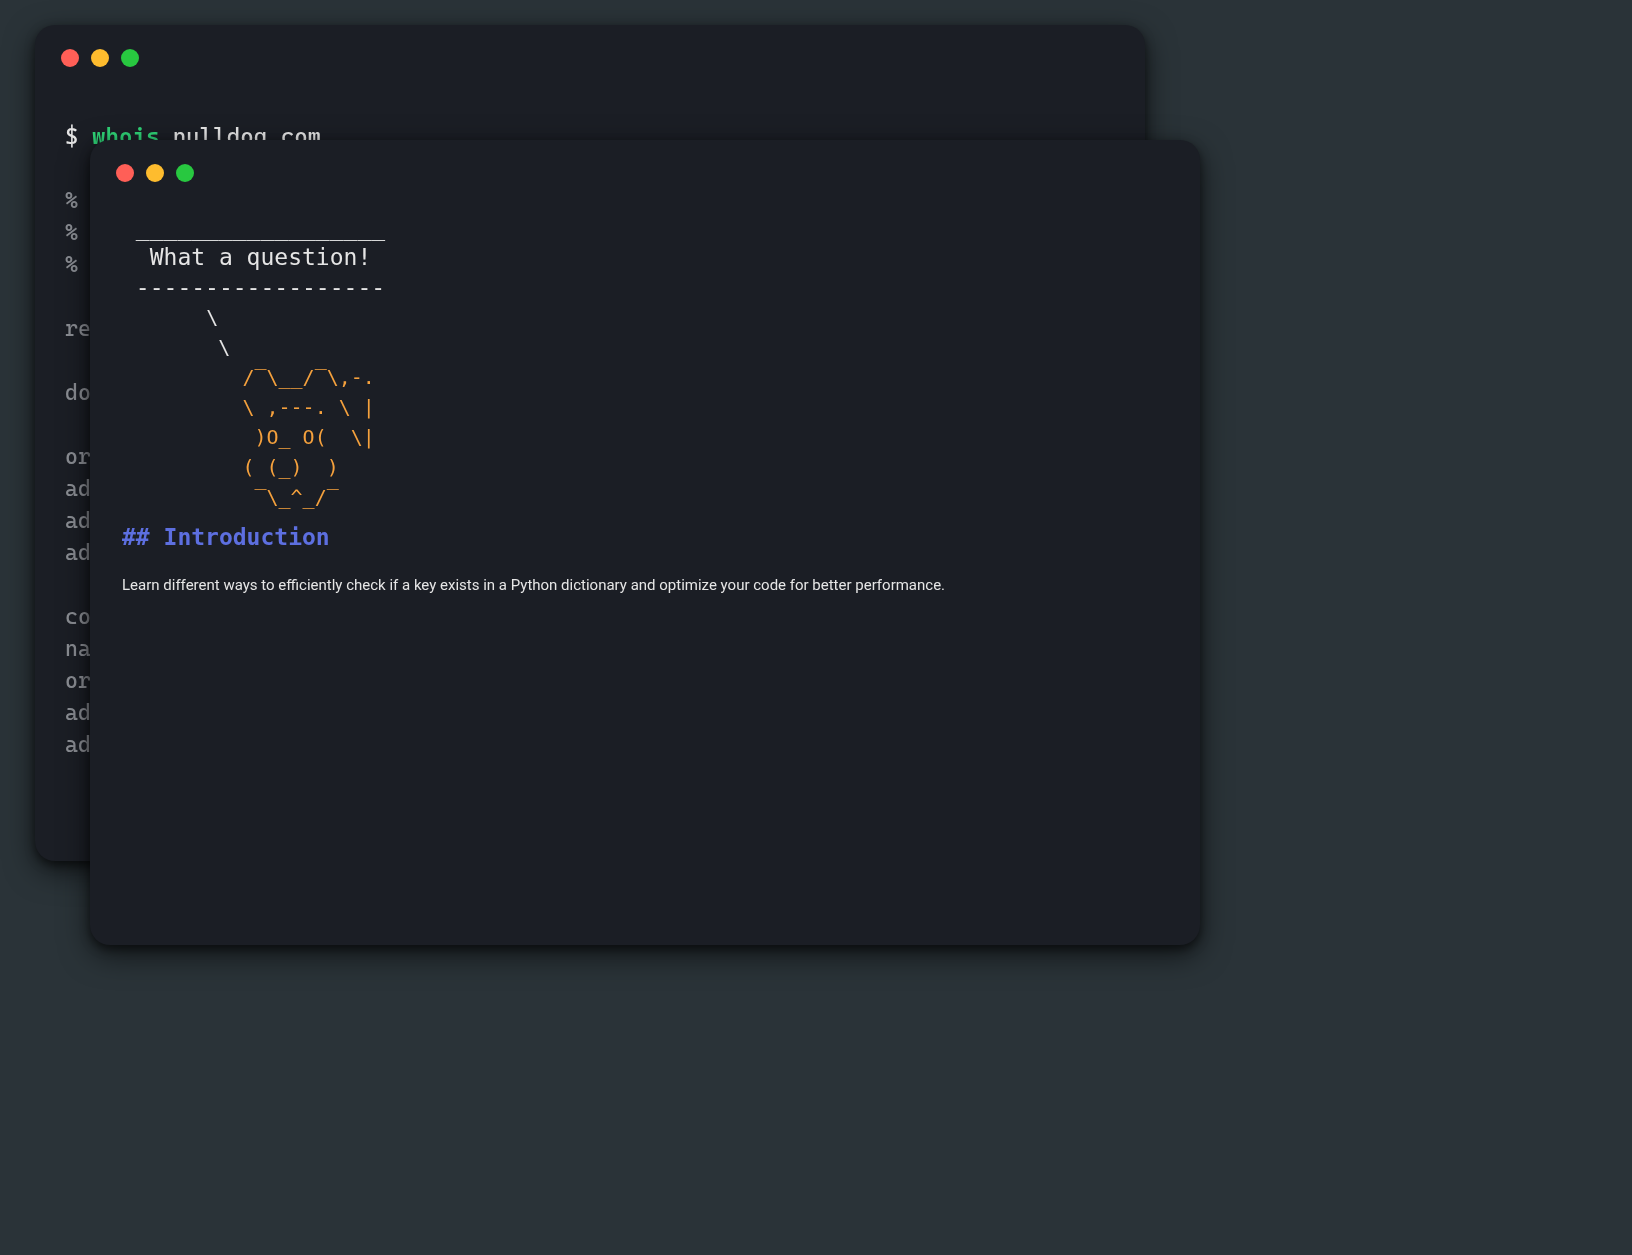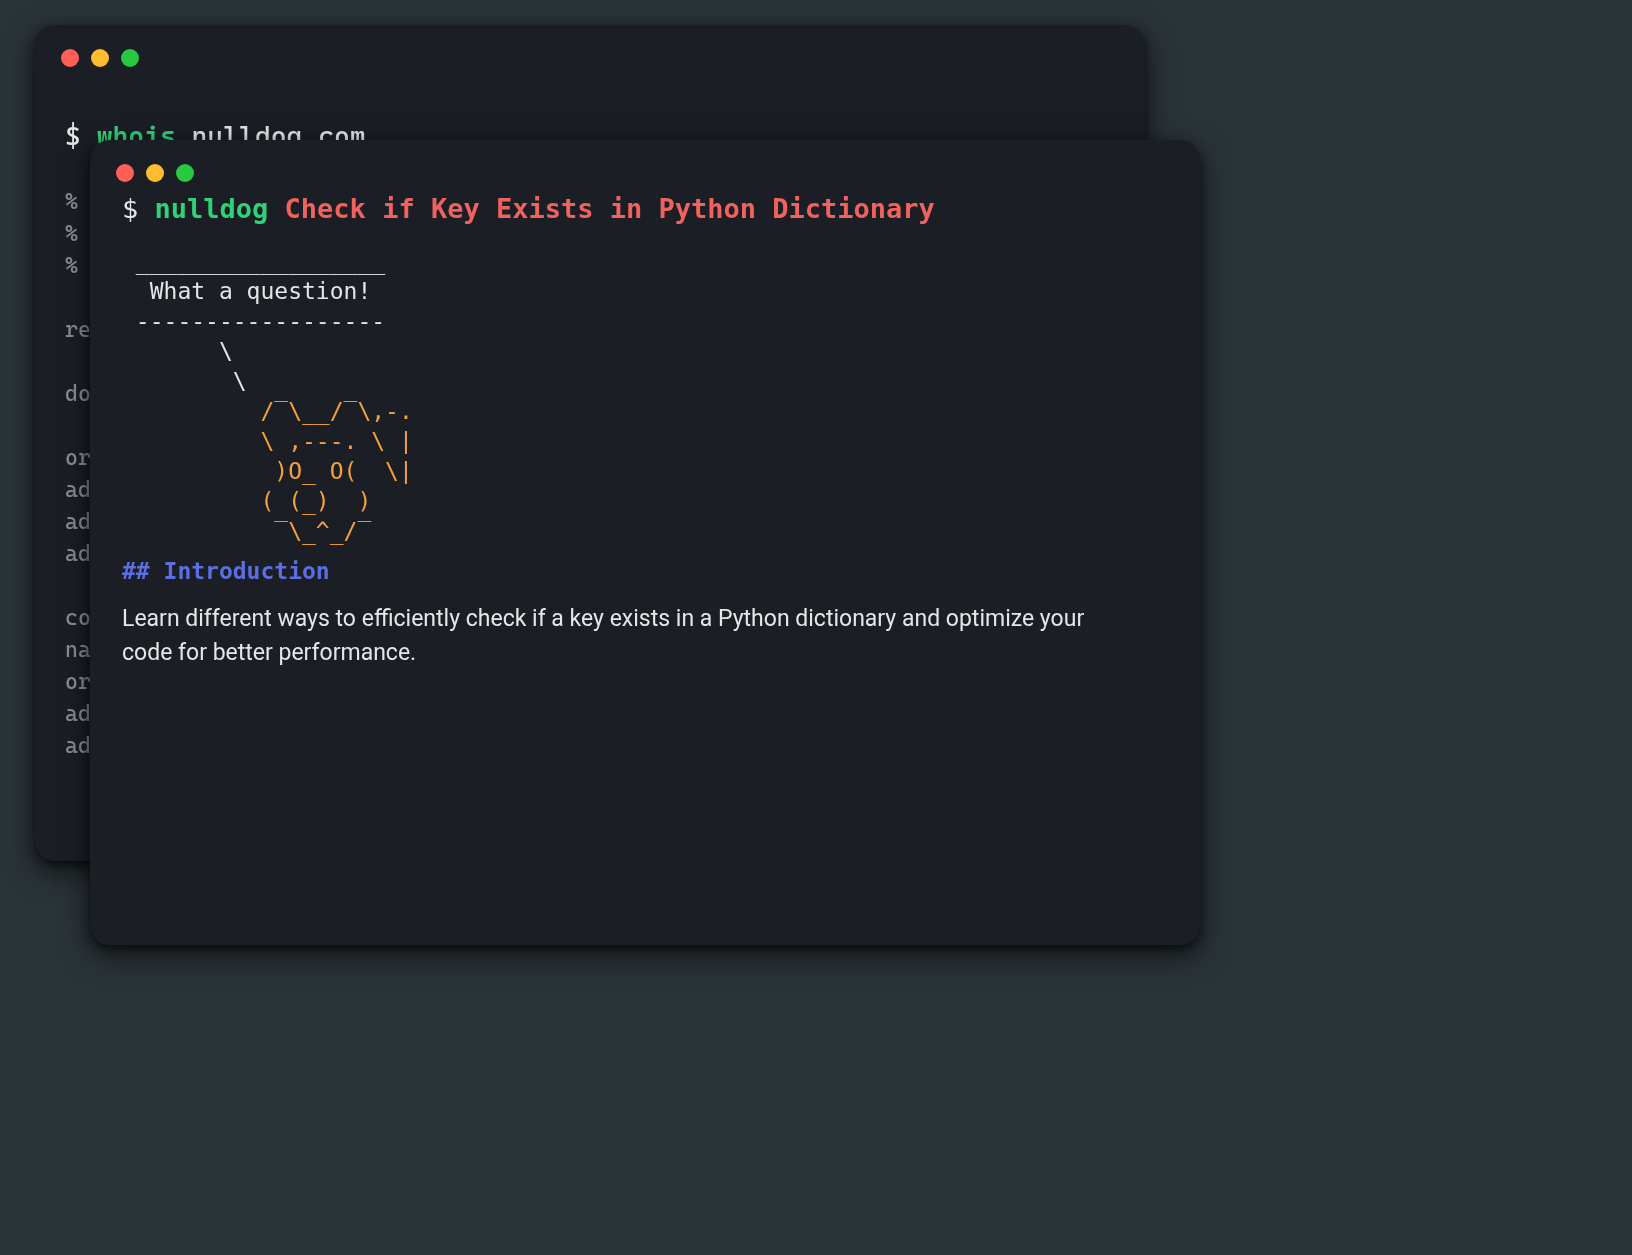--- a/index.html
+++ b/index.html
@@ -53,56 +53,56 @@
     color: #8b8e94;
     white-space: pre;
   }
 
   .front-body {
     padding: 0 32px 30px 32px;
     font-family: ui-monospace, "SF Mono", Menlo, Monaco, Consolas, monospace;
   }
 
   .prompt-line {
-    font-size: 27px;
+    font-size: 23px;
     line-height: 34px;
     white-space: pre;
   }
   .dollar  { color: #e5e5e5; }
   .cmd     { color: #2fd276; font-weight: 600; }
   .arg     { color: #e5e5e5; }
   .title-red { color: #f0625d; font-weight: 600; }
 
   .speech {
     color: #e5e5e5;
     font-size: 23px;
     line-height: 30px;
     white-space: pre;
     margin-top: 20px;
   }
 
   .ascii-dog {
     color: #f5a13d;
-    font-size: 23px;
+    font-size: 20px;
     line-height: 30px;
     white-space: pre;
   }
   .tail { color: #e5e5e5; }
 
   .section-head {
     color: #5d6fe0;
     font-weight: 700;
     font-size: 23px;
     margin-top: 12px;
   }
 
   .body-text {
     color: #e6e6e6;
     font-family: -apple-system, BlinkMacSystemFont, "Segoe UI", Roboto, Helvetica, Arial, sans-serif;
-    font-size: 23px;
+    font-size: 15px;
     line-height: 34px;
     margin-top: 18px;
     max-width: 1010px;
   }
 </style>
 </head>
 <body>
 
 <div class="window window-back">
   <div class="titlebar">
@@ -135,21 +135,20 @@
 </div>
 
 <div class="window window-front">
   <div class="titlebar">
     <div class="traffic-dot dot-red"></div>
     <div class="traffic-dot dot-yellow"></div>
     <div class="traffic-dot dot-green"></div>
   </div>
 
   <div class="front-body">
-    <div class="prompt-line"><span class="dollar">$</span> <span class="cmd">nulldog</span> <span class="title-red">Check if Key Exists in Python Dictionary</span></div>
 
     <div class="speech"><span> __________________</span>
 <span>  What a question!</span>
 <span> ------------------</span></div>
 
     <div class="ascii-dog"><span class="tail">       \</span>
 <span class="tail">        \</span>
 <span>          /‾\__/‾\,-.</span>
 <span>          \ ,---. \ |</span>
 <span>           )O_ O(  \|</span>

